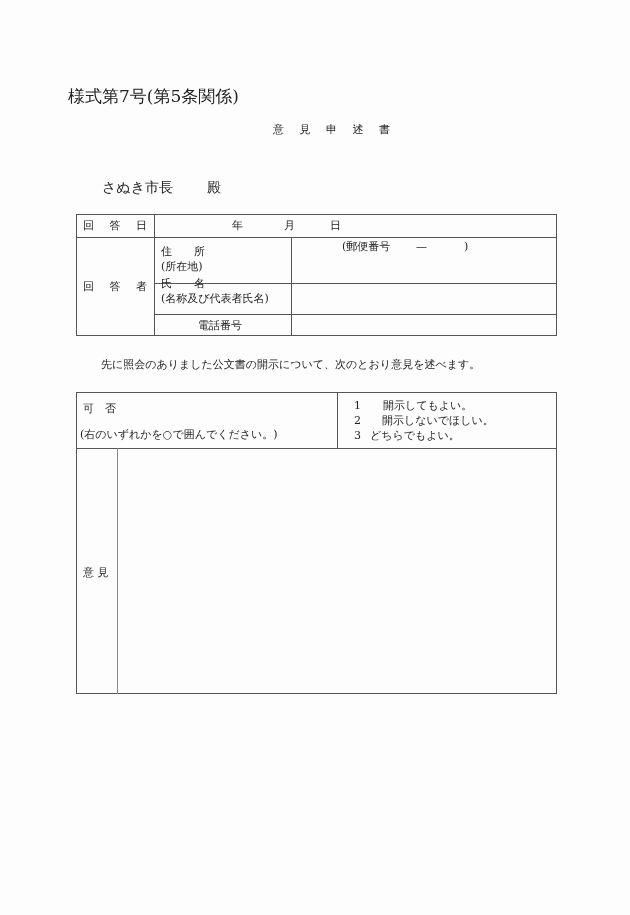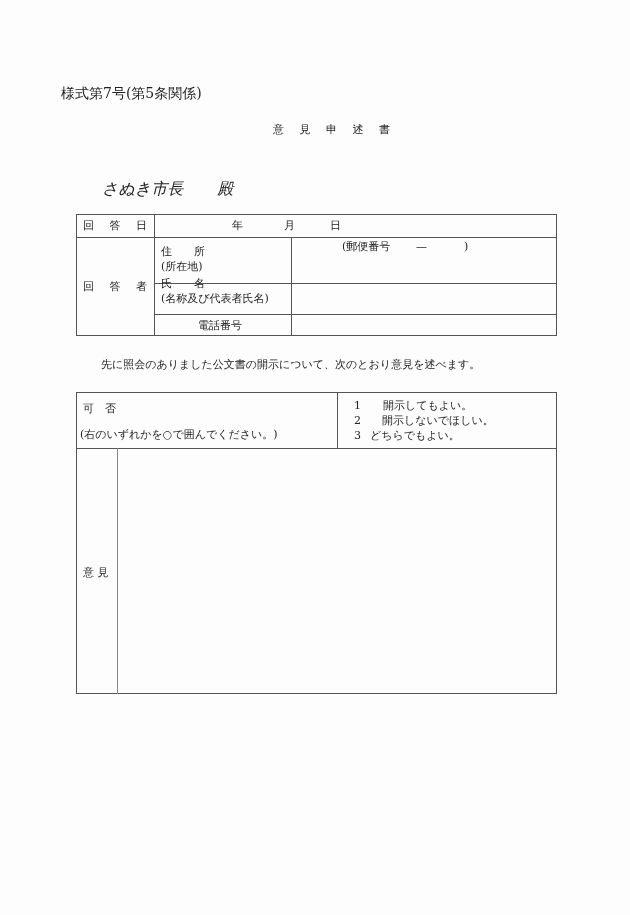--- a/index.html
+++ b/index.html
@@ -2,23 +2,23 @@
 <html><head>
   <meta charset="utf-8">
   <style>
     html, body { margin: 0; padding: 0; background: #fdfdfd; }
     body {
       width: 630px; height: 915px; position: relative; overflow: hidden;
       font-family: "DejaVu Serif", "Liberation Serif", serif;
       color: #222; font-size: 11px;
     }
     .abs { position: absolute; white-space: nowrap; }
-    .form-id { left: 61px; top: 85px; font-size: 14px; }
+    .form-id { left: 68px; top: 85px; font-size: 17px; }
     .title { left: 273px; top: 122px; font-size: 11px; letter-spacing: 6px; }
-    .addressee { left: 102px; top: 179px; font-size: 16px; font-style: italic; }
+    .addressee { left: 102px; top: 179px; font-size: 14px; }
     .addressee .to { margin-left: 34px; }
     .box { position: absolute; border: 1px solid #555; box-sizing: border-box; }
     .line-h { position: absolute; height: 1px; background: #555; }
     .line-v { position: absolute; width: 1px; background: #555; }
     .spaced { letter-spacing: 0; display: flex; justify-content: space-between; }
     .intro { left: 101px; top: 357px; font-size: 11px; }
     .cell-text { position: absolute; font-size: 11px; line-height: 15px; white-space: nowrap; }
   </style>
 </head>
 <body>

